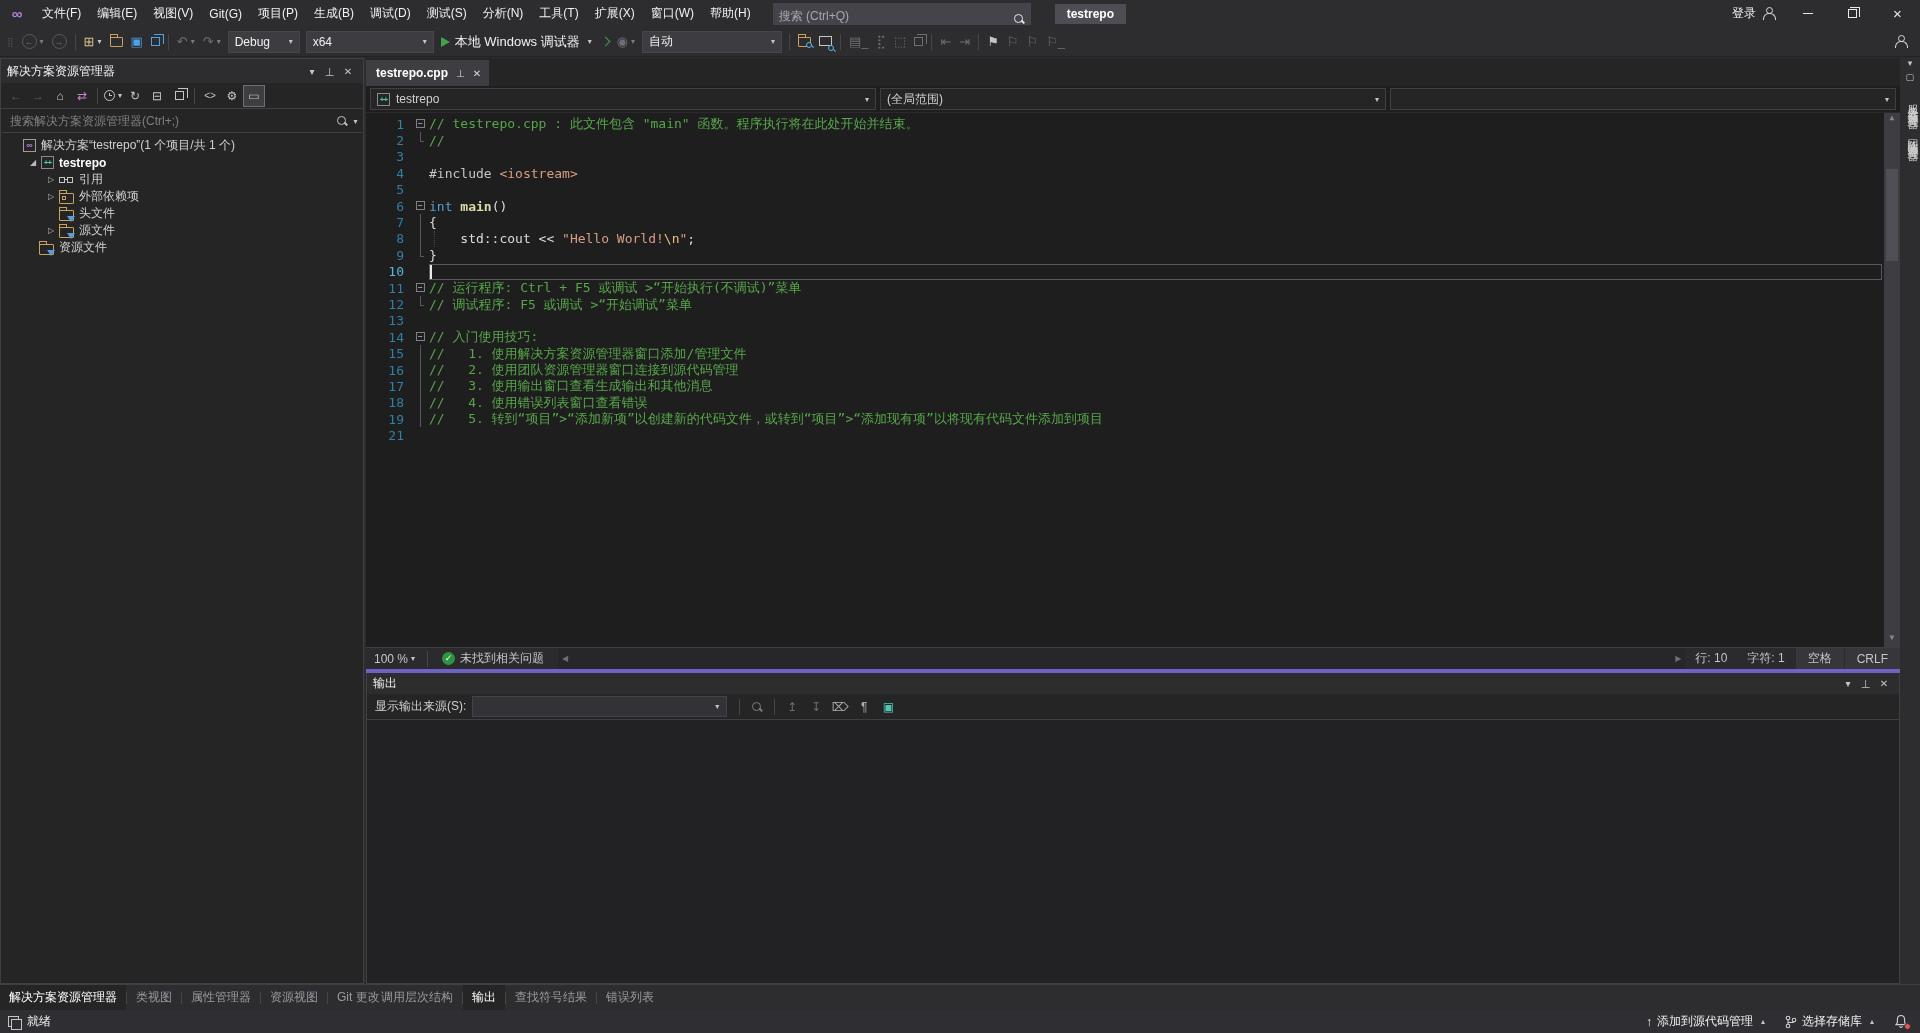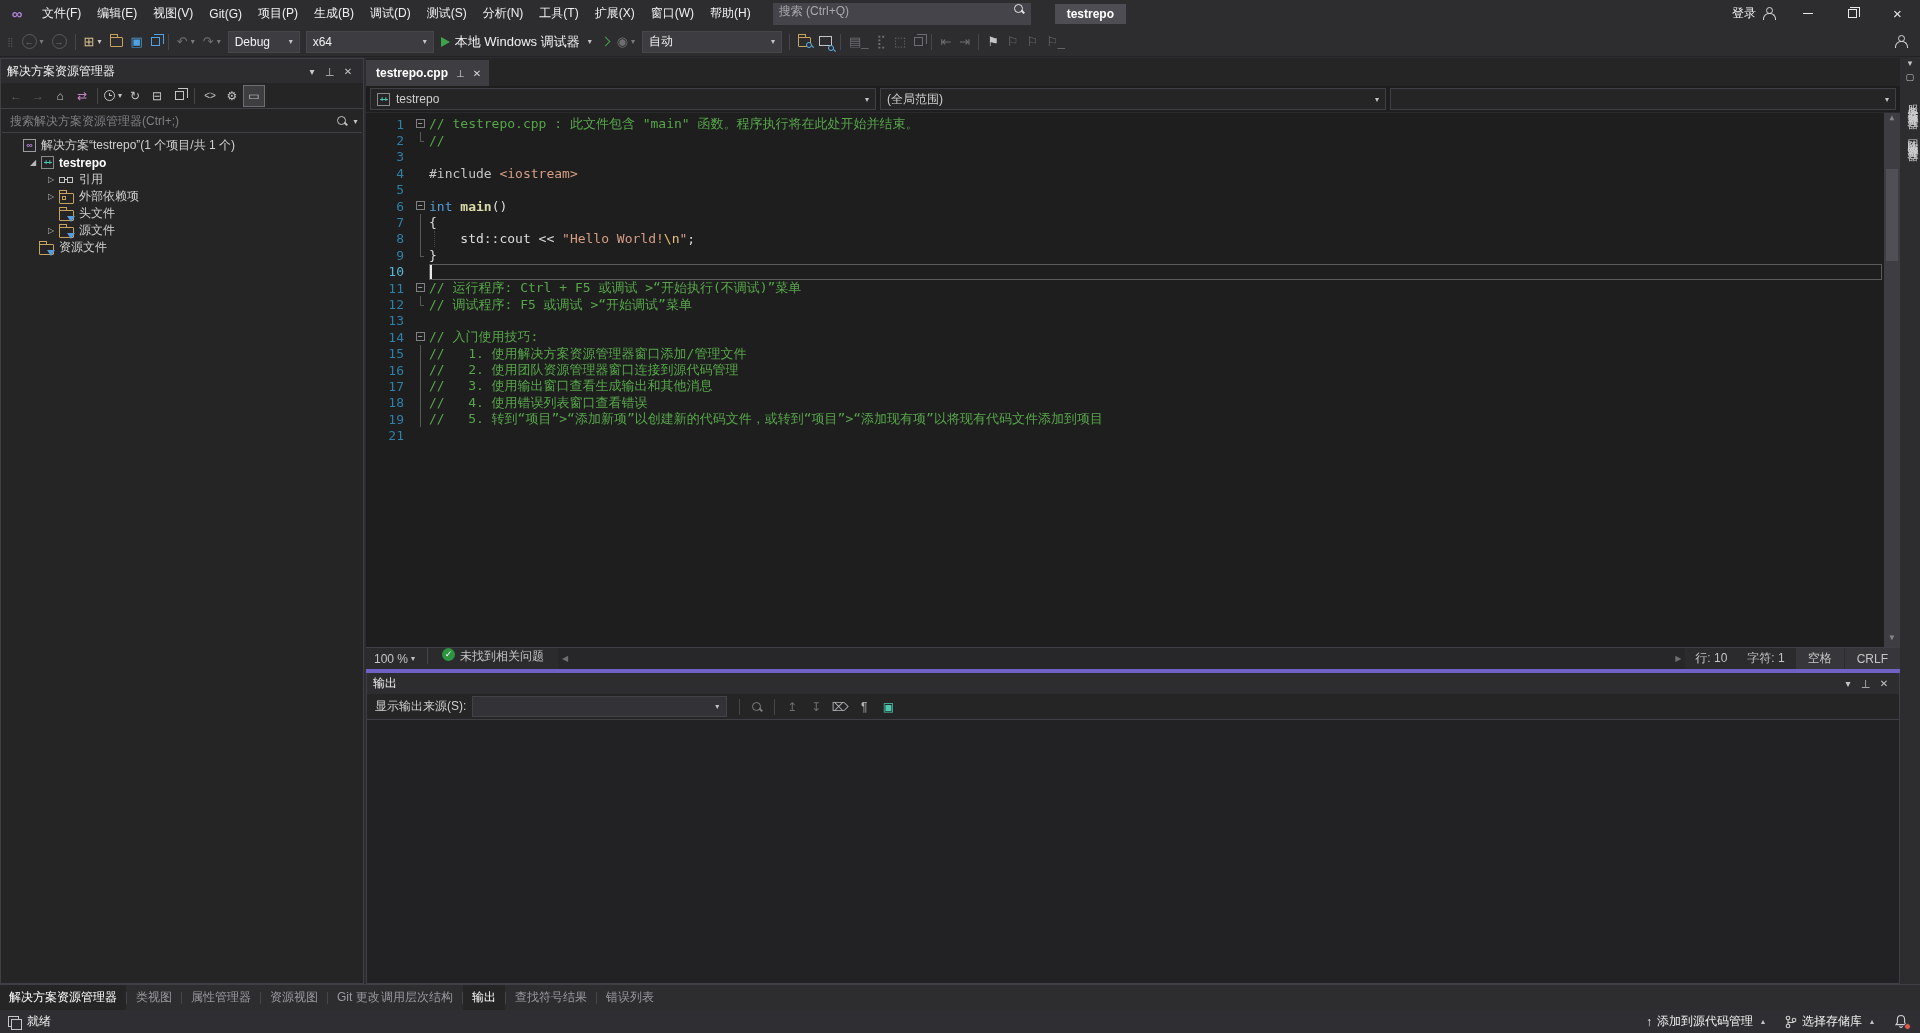--- a/index.html
+++ b/index.html
@@ -13,21 +13,21 @@
   .chev { font-size:8px; color:#c5c5c5; margin-left:3px; }
   .chev.dim { color:#7a7a7e; }
 
   
   #titlebar { position:absolute; left:0; top:0; right:0; height:27px; background:#2d2d30;
               display:flex; align-items:center; }
   #vs-logo { width:34px; text-align:center; color:#b180d7; font-size:15px; font-weight:bold; }
   #menubar { display:flex; height:100%; align-items:center; }
   #menubar .menu { padding:0 8px; height:100%; display:flex; align-items:center; color:#f1f1f1; cursor:default; }
   #qsearch { margin-left:14px; width:258px; height:22px; background:#44444a; display:flex;
-             align-items:flex-start; padding:0 6px; color:#a8a8ac; }
+             align-items:flex-end; padding:0 6px; color:#a8a8ac; }
   #qsearch .ph { flex:1; }
   .mag-icon { position:relative; width:12px; height:12px; display:inline-block; }
   .mag-icon::before { content:""; position:absolute; left:1px; top:1px; width:7px; height:7px;
                       border:1.5px solid #e8e8e8; border-radius:50%; }
   .mag-icon::after { content:""; position:absolute; left:8px; top:8px; width:4px; height:1.5px;
                      background:#e8e8e8; transform:rotate(45deg); }
   #repo-badge { margin-left:24px; background:#4d4d53; padding:3px 12px; font-weight:bold; color:#ffffff; }
   #tb-right { margin-left:auto; display:flex; align-items:center; height:100%; }
   #signin { display:flex; align-items:center; gap:6px; padding:0 10px; }
   .person-icon { display:inline-block; width:13px; height:13px; position:relative; }
@@ -144,21 +144,21 @@
   .caret { position:absolute; left:64px; top:1px; bottom:1px; width:1.5px; background:#e8e8e8; }
   .sc { color:#57a64a; } .sk { color:#569cd6; } .ss { color:#d69d85; } .se { color:#e8c07b; }
   .sp { color:#c5c5c5; } .st { color:#dcdcdc; } .sf { color:#dcdcaa; font-weight:bold; }
   .guide { position:absolute; left:68px; top:0; bottom:0; border-left:1px dotted #474747; }
   #v-scroll { position:absolute; right:0; top:0; bottom:0; width:16px; background:#3e3e42; }
   #v-scroll .arr { position:absolute; left:0; width:16px; height:14px; text-align:center; font-size:8px; color:#858589; }
   #v-scroll .thumb { position:absolute; left:2px; right:2px; top:56px; height:92px; background:#4f4f55; }
 
   
   #edit-status { height:22px; background:#2b2b2e; border-top:1px solid #3f3f46; display:flex;
-                 align-items:flex-start; flex:none; color:#c5c5c5; }
+                 align-items:center; flex:none; color:#c5c5c5; }
   #zoom-combo { display:flex; align-items:center; padding:0 8px; height:100%; }
   .check-circle { width:13px; height:13px; border-radius:50%; background:#2d9440; color:#fff;
                   font-size:9px; line-height:13px; text-align:center; margin:0 5px 0 10px; }
   #health-text { color:#c5c5c5; margin-right:14px; }
   #h-scroll { flex:1; height:100%; background:#27272a; position:relative; }
   #h-scroll .arr { position:absolute; top:0; height:100%; display:flex; align-items:center; color:#6e6e72; font-size:8px; }
   #caret-pos { display:flex; align-items:center; height:100%; }
   #caret-pos .cell { padding:0 10px; }
   #caret-pos .btn { background:#37373b; height:100%; display:flex; align-items:center; padding:0 12px;
                     border-left:1px solid #2b2b2e; }

